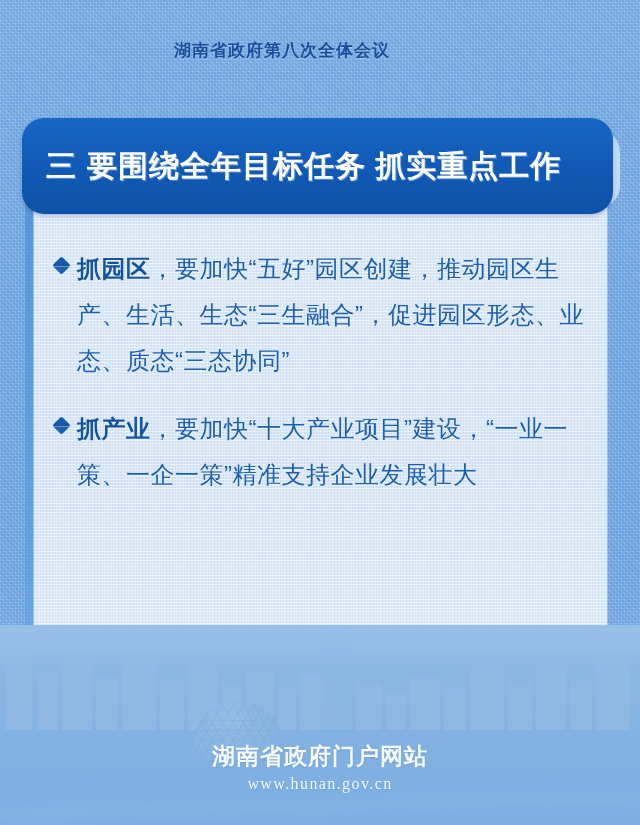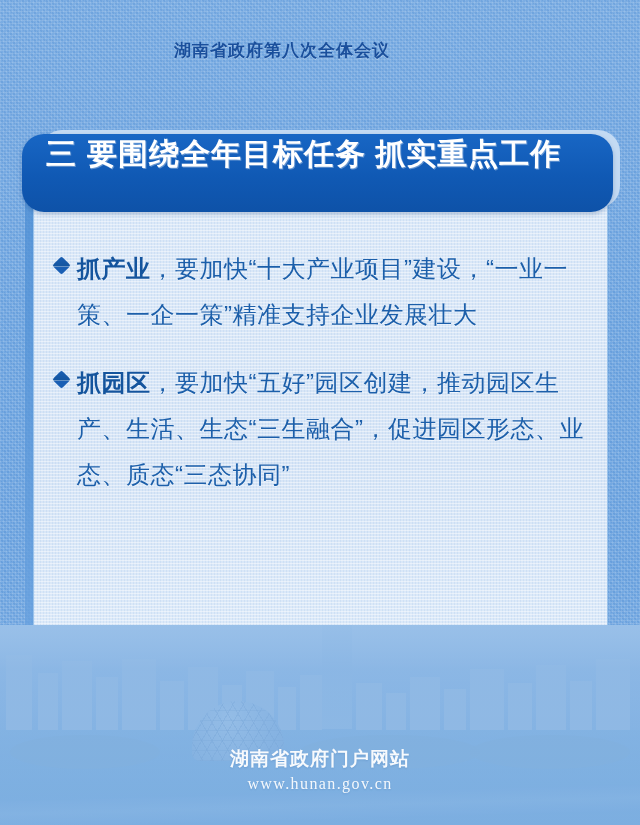--- a/index.html
+++ b/index.html
@@ -59,28 +59,27 @@
     opacity:.75;
   }
 
   
   .banner-shadow{
     position:absolute;left:40px;top:130px;width:580px;height:78px;
     background:#c3daf3;
     border-radius:22px;
   }
   .banner{
-    position:absolute;left:22px;top:118px;width:591px;height:78px;
+    position:absolute;left:22px;top:118px;width:591px;height:96px;
     background:linear-gradient(180deg,#1866c4 0%,#1059b4 55%,#0e52a8 100%);
     border-radius:22px;
-    display:flex;align-items:flex-start;
+    display:flex;align-items:center;
     box-sizing:border-box;
     padding-left:24px;
     box-shadow:0 2px 4px rgba(10,50,110,.25);
-    margin-top:16px;
   }
   .banner-text{
     color:#ffffff;font-weight:bold;font-size:30px;letter-spacing:1px;
     white-space:nowrap;
     text-shadow:1px 1px 0 rgba(255,255,255,.35);
   }
   .banner-num{margin-right:10px;}
 
   
   .bullets{
@@ -159,21 +158,21 @@
       rgba(150,190,232,.92) 0%,
       rgba(130,177,227,.72) 22%,
       rgba(122,172,225,.58) 55%,
       rgba(128,176,226,.62) 100%);
   }
   .footer-brand{
     position:absolute;left:0;bottom:32px;width:640px;text-align:center;
   }
   .footer-name{
     display:block;
-    color:#ffffff;font-weight:bold;font-size:19px;letter-spacing:1px;
+    color:#ffffff;font-weight:bold;font-size:23px;letter-spacing:1px;
     opacity:.94;
     text-shadow:0 1px 2px rgba(70,120,180,.35);
   }
   .footer-url{
     display:block;margin-top:3px;
     color:#ffffff;font-size:16px;letter-spacing:1.4px;
     font-family:"Liberation Serif","DejaVu Serif",serif;
     opacity:.92;
     text-shadow:0 1px 2px rgba(70,120,180,.35);
   }
@@ -196,26 +195,26 @@
   <div class="banner-shadow"></div>
   <div class="banner">
     <div class="banner-text"><span class="banner-num">三</span><span>要围绕全年目标任务  抓实重点工作</span></div>
   </div>
 
   <div class="bullets">
 
 
     <div class="bullet-row">
       <span class="bullet-diamond"></span>
-      <span class="bullet-text"><span class="lead">抓产业</span><span>，要加快“十大产业项目”建设，“一业一策、一企一策”精准支持企业发展壮大</span></span>
+      <span class="bullet-text"><span class="lead">抓园区</span><span>，要加快“五好”园区创建，推动园区生产、生活、生态“三生融合”，促进园区形态、业态、质态“三态协同”</span></span>
     </div>
 
     <div class="bullet-row">
       <span class="bullet-diamond"></span>
-      <span class="bullet-text"><span class="lead">抓园区</span><span>，要加快“五好”园区创建，推动园区生产、生活、生态“三生融合”，促进园区形态、业态、质态“三态协同”</span></span>
+      <span class="bullet-text"><span class="lead">抓产业</span><span>，要加快“十大产业项目”建设，“一业一策、一企一策”精准支持企业发展壮大</span></span>
     </div>
 
   </div>
 
   <div class="city">
     <div class="city-photo">
       <div class="sky-b" style="left:6px;width:26px;height:92px;"></div>
       <div class="sky-b" style="left:38px;width:20px;height:74px;"></div>
       <div class="sky-b" style="left:62px;width:30px;height:86px;"></div>
       <div class="sky-b" style="left:96px;width:22px;height:70px;"></div>

